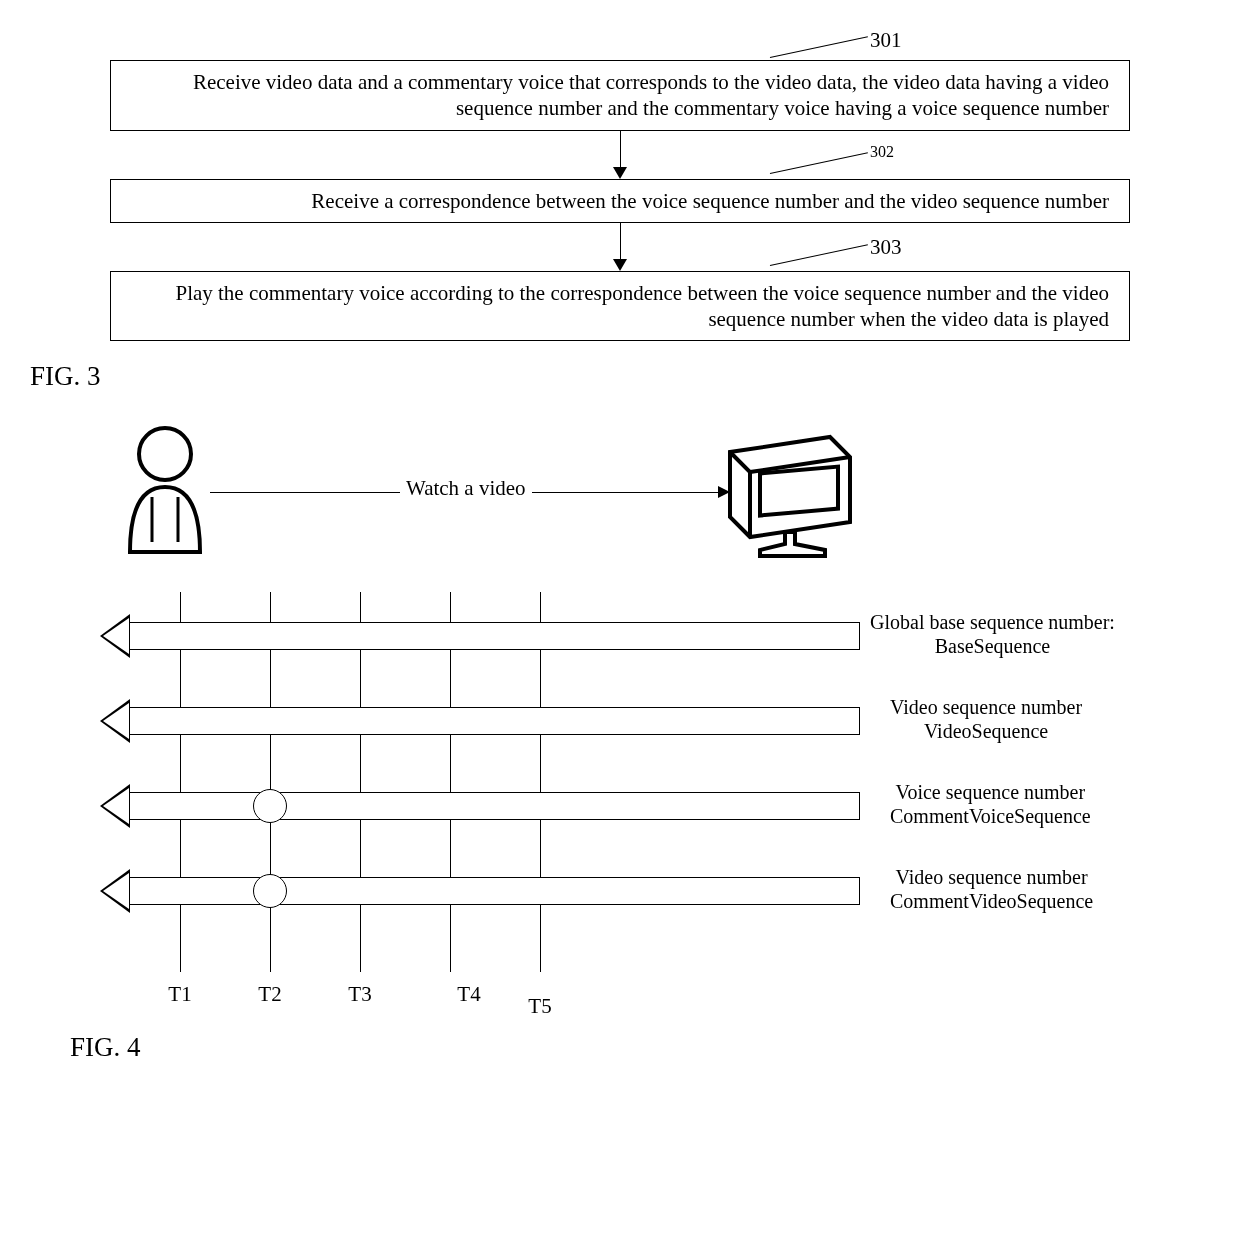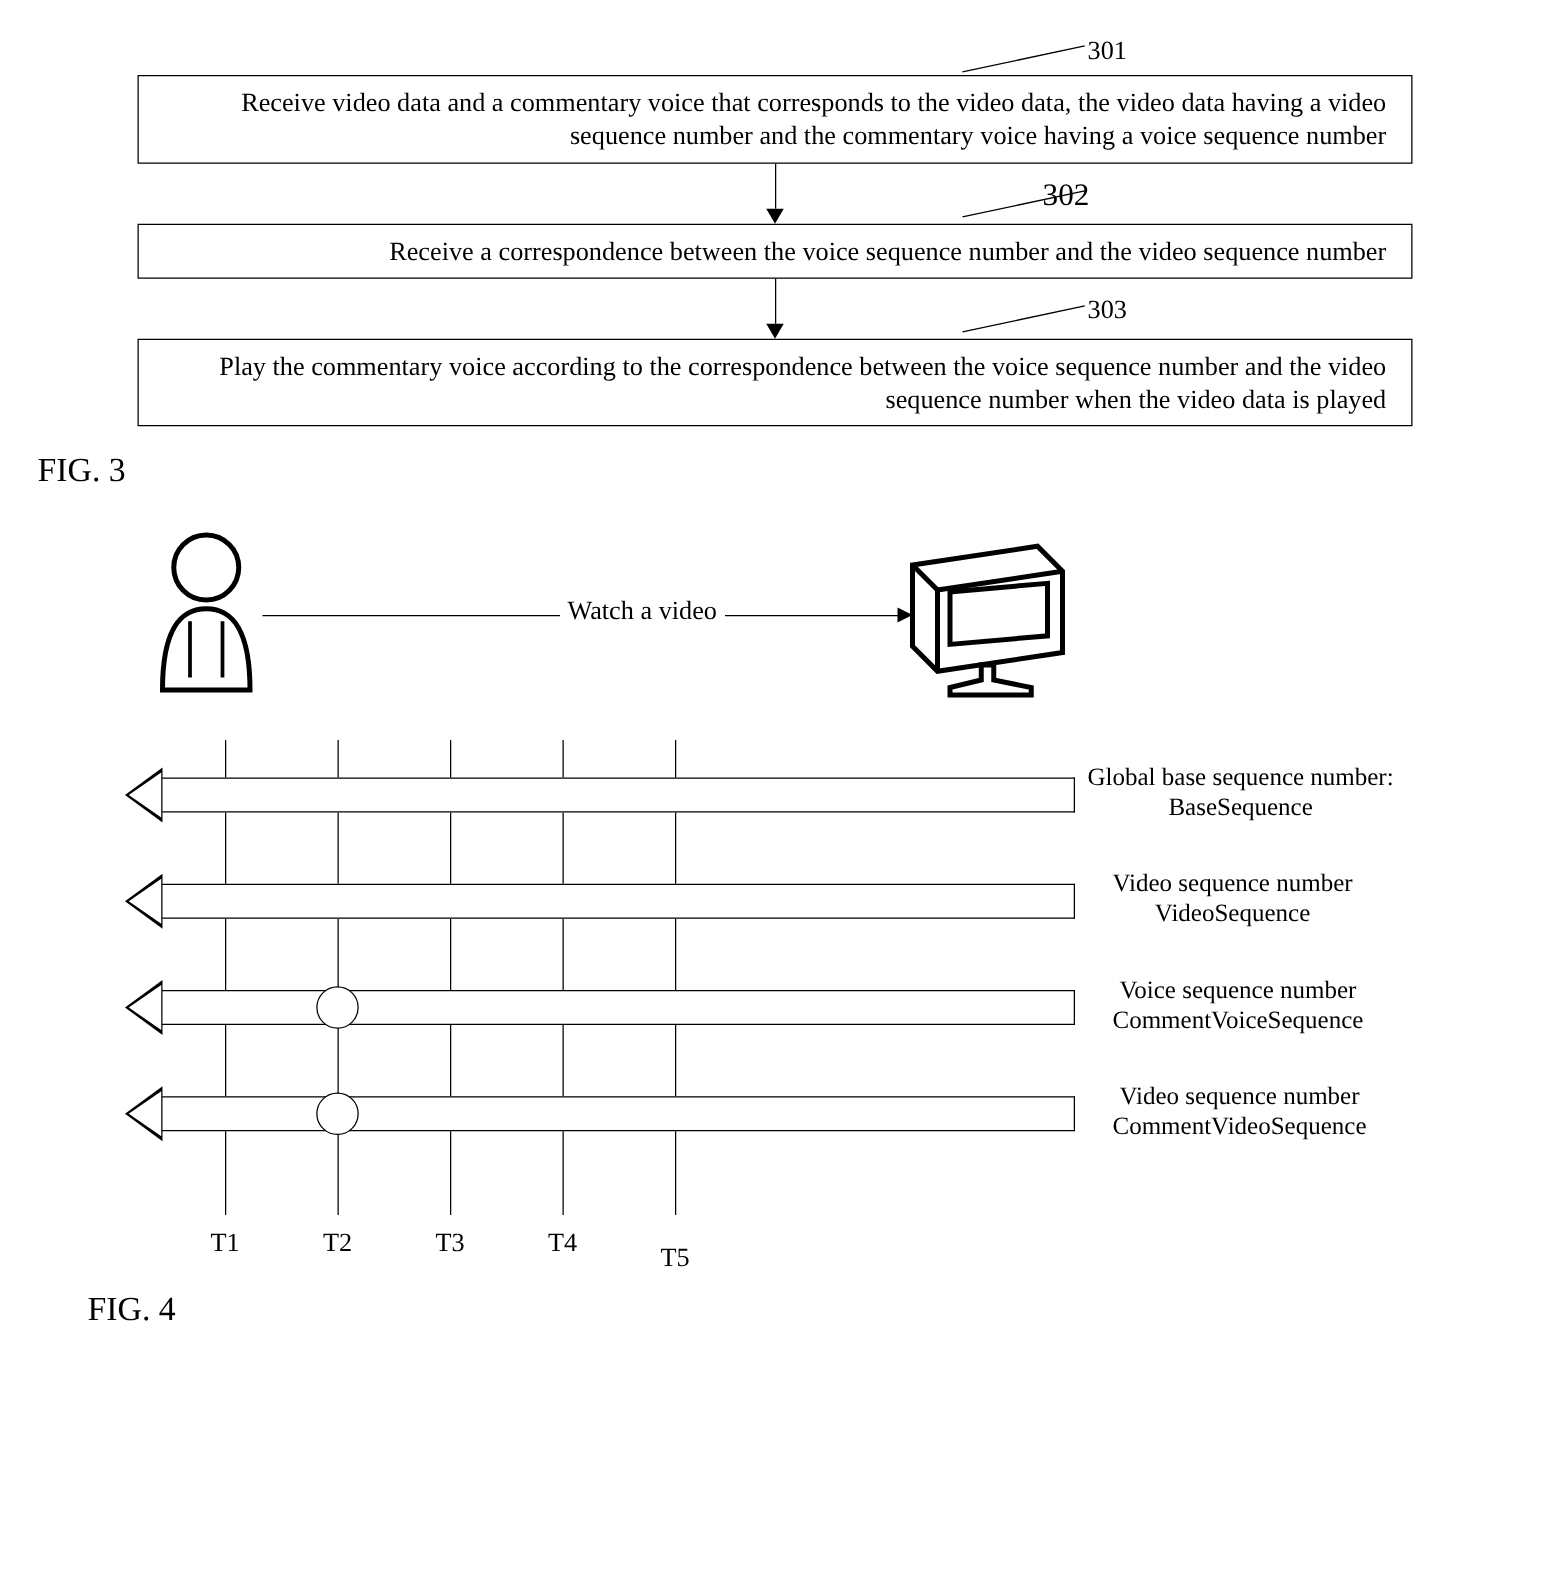--- a/index.html
+++ b/index.html
@@ -91,21 +91,20 @@
     width: 510px;
     border-top: 1.5px solid black;
   }
   .watch-label {
     position: absolute;
     left: 330px;
     top: 54px;
     background: white;
     padding: 0 6px;
     font-size: 21px;
-    margin-left: 48px;
   }
   .watch-arrowhead {
     position: absolute;
     left: 648px;
     top: 64px;
     width: 0; height: 0;
     border-top: 6px solid transparent;
     border-bottom: 6px solid transparent;
     border-left: 12px solid black;
   }
@@ -181,21 +180,21 @@
 
   <div class="ref-row">
     <span class="ref-num" style="left:760px; top:-2px;">301</span>
     <div class="ref-line" style="left:660px; top:27px; width:100px; transform:rotate(-12deg);"></div>
   </div>
   <div class="box">Receive video data and a commentary voice that corresponds to the video data, the video data having a video sequence number and the commentary voice having a voice sequence number</div>
 
   <div class="arrow-down">
     <div class="shaft"></div>
       <div class="head"></div>
-    <span class="ref-num" style="position:absolute; left:724px; top:12px; font-size:25px;">302</span>
+    <span class="ref-num" style="position:absolute; left:760px; top:12px; font-size:16px;">302</span>
     <div class="ref-line" style="left:660px; top:42px; width:100px; transform:rotate(-12deg);"></div>
   </div>
   <div class="box">Receive a correspondence between the voice sequence number and the video sequence number</div>
 
   <div class="arrow-down">
     <div class="shaft"></div>
       <div class="head"></div>
     <span class="ref-num" style="position:absolute; left:760px; top:12px; font-size:21px;">303</span>
     <div class="ref-line" style="left:660px; top:42px; width:100px; transform:rotate(-12deg);"></div>
   </div>
@@ -235,21 +234,21 @@
 
     <div class="vline" style="left:110px;"></div>
     <div class="vline" style="left:200px;"></div>
     <div class="vline" style="left:290px;"></div>
     <div class="vline" style="left:380px;"></div>
     <div class="vline" style="left:470px;"></div>
 
     <span class="tlabel" style="left:110px;">T1</span>
     <span class="tlabel" style="left:200px;">T2</span>
     <span class="tlabel" style="left:290px;">T3</span>
-    <span class="tlabel" style="left:380px;">T4</span>
+    <span class="tlabel" style="left:399px;">T4</span>
     <span class="tlabel" style="left:470px;margin-top:12px;">T5</span>
 
     <div class="harrow" style="top:30px; width:760px;">
       <div class="body"></div>
         <div class="head"></div>
         <div class="head-inner"></div>
     </div>
     <span class="arrow-label" style="left:800px; top:18px;">Global base sequence number:
 BaseSequence</span>
 

